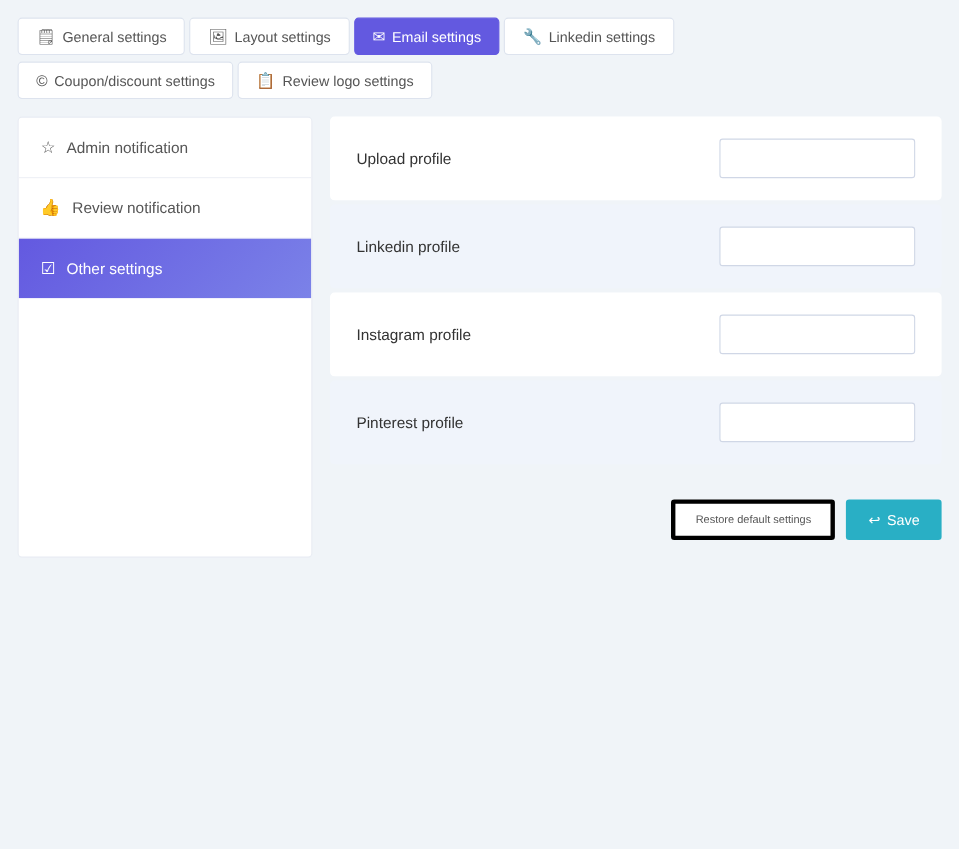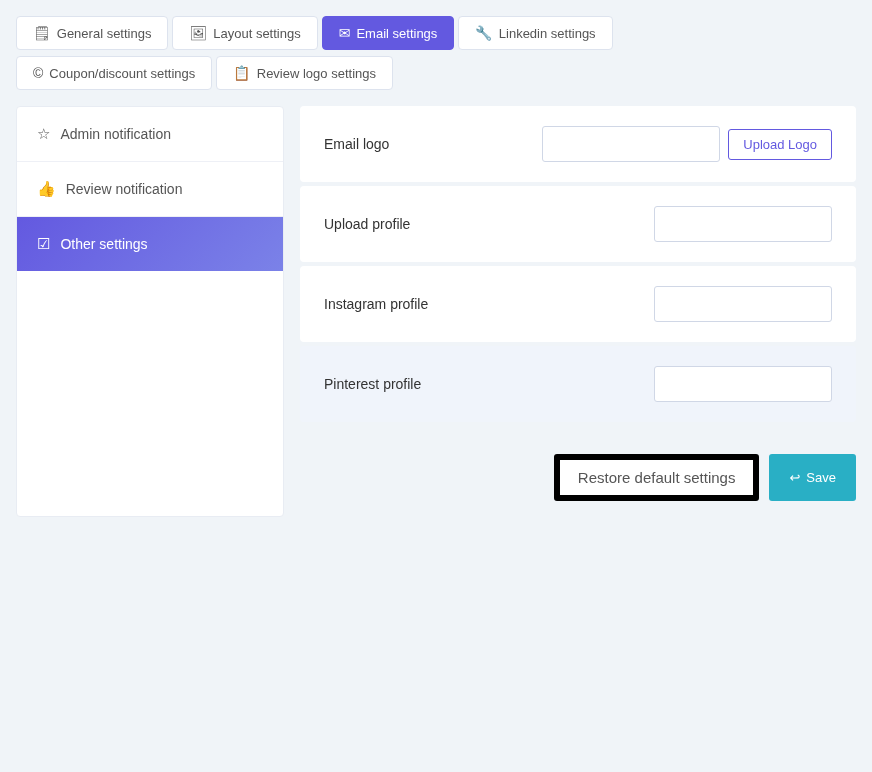--- a/index.html
+++ b/index.html
@@ -54,22 +54,22 @@
       outline: none;
     }
     .upload-btn {
       padding: 7px 14px; border: 1px solid #6359e0; color: #6359e0;
       background: #fff; border-radius: 3px; cursor: pointer; font-size: 13px;
     }
 
     
     .actions-row { display: flex; justify-content: flex-end; gap: 10px; margin-top: 16px; padding: 16px 0; }
     .restore-btn {
-      padding: 9px 18px; border: 6px solid #000000; background: #fff;
-      color: #555; border-radius: 3px; cursor: pointer; font-size: 15px;
+      padding: 9px 18px; border: 4px solid #000000; background: #fff;
+      color: #555; border-radius: 3px; cursor: pointer; font-size: 10px;
     }
     .save-btn {
       display: flex; align-items: center; gap: 6px;
       padding: 9px 20px; background: #29afc5; color: #fff;
       border: none; border-radius: 3px; cursor: pointer; font-size: 13px;
     }
   </style>
 </head>
 <body>
 
@@ -118,28 +118,27 @@
         </div>
         <div class="sidebar-item active">
           <span class="s-icon">☑</span>
           <span>Other settings</span>
         </div>
       </div>
 
     <div class="content">
       <div id="fields-container">
           <div class="field-row light">
-            <span class="field-label">Email logo</span>
+            <span class="field-label">Upload profile</span>
             <div class="field-input-group">
     <input class="field-input" type="text" placeholder="" style="">
-              <button class="upload-btn">Upload Logo</button>
             </div>
           </div>
-          <div class="field-row light">
-            <span class="field-label">Upload profile</span>
+          <div class="field-row shaded">
+            <span class="field-label">Linkedin profile</span>
             <div class="field-input-group">
     <input class="field-input" type="text" placeholder="" style="">
             </div>
           </div>
           <div class="field-row light">
             <span class="field-label">Instagram profile</span>
             <div class="field-input-group">
     <input class="field-input" type="text" placeholder="" style="">
             </div>
           </div>

